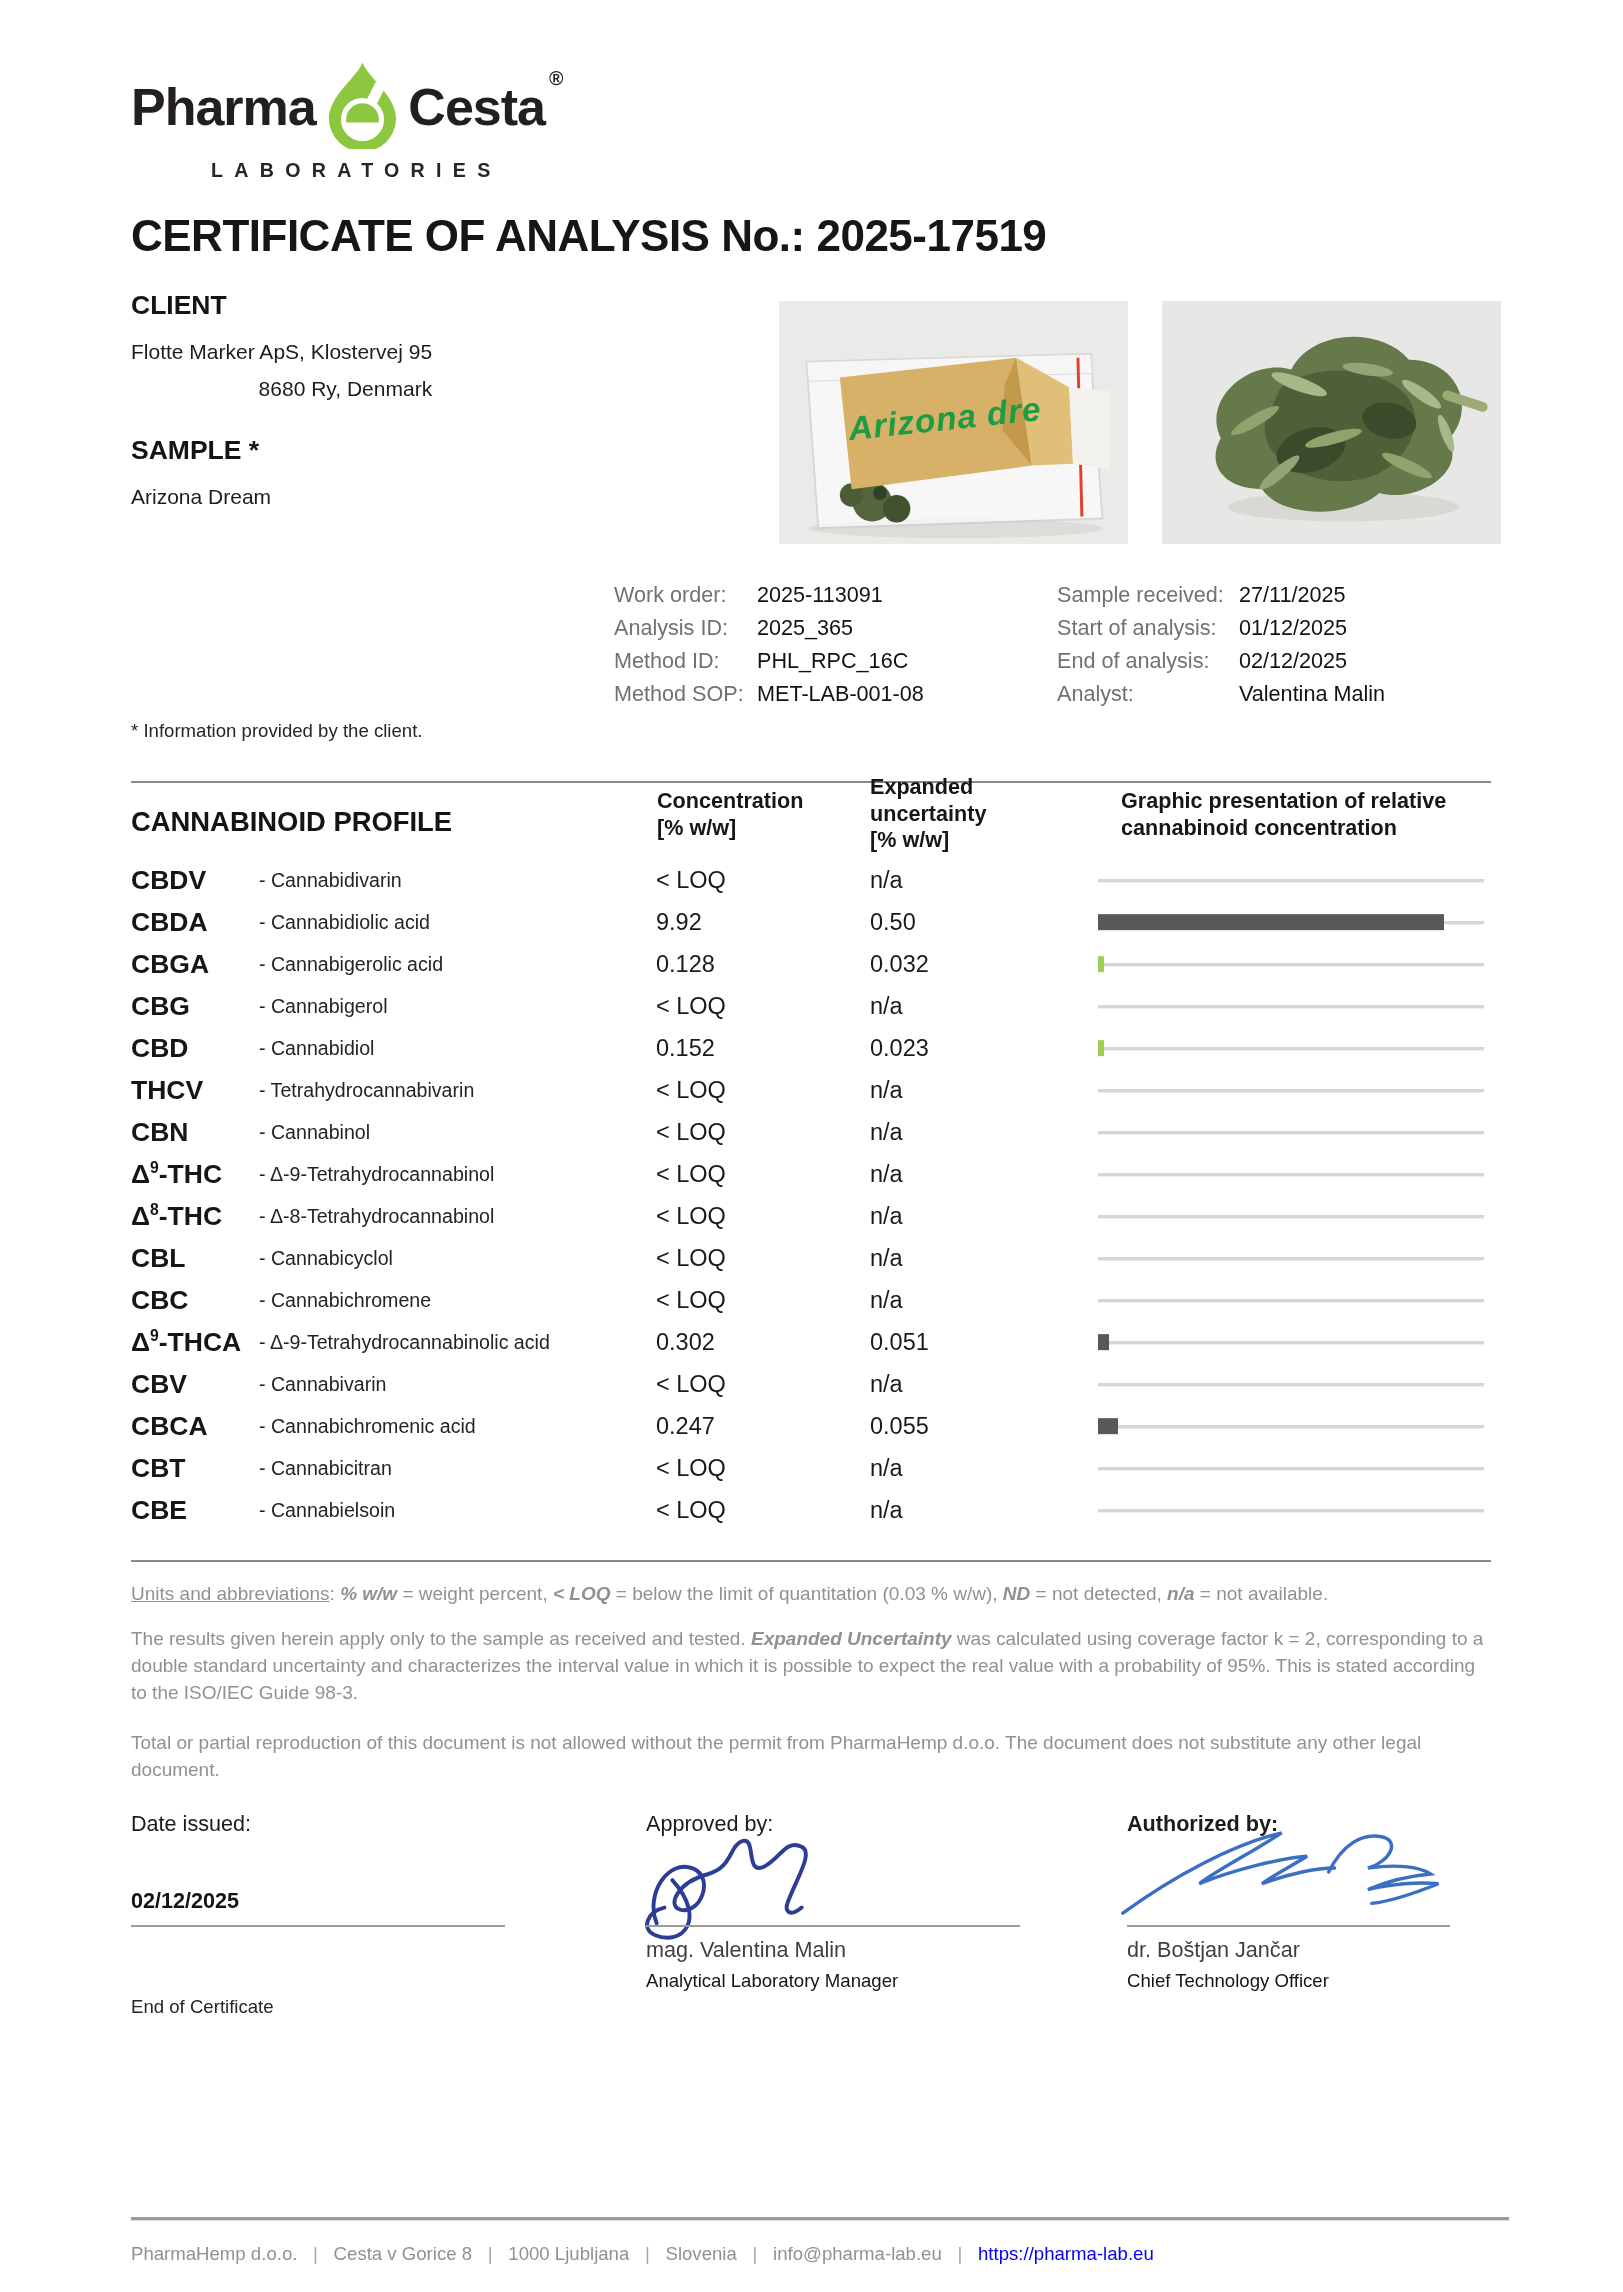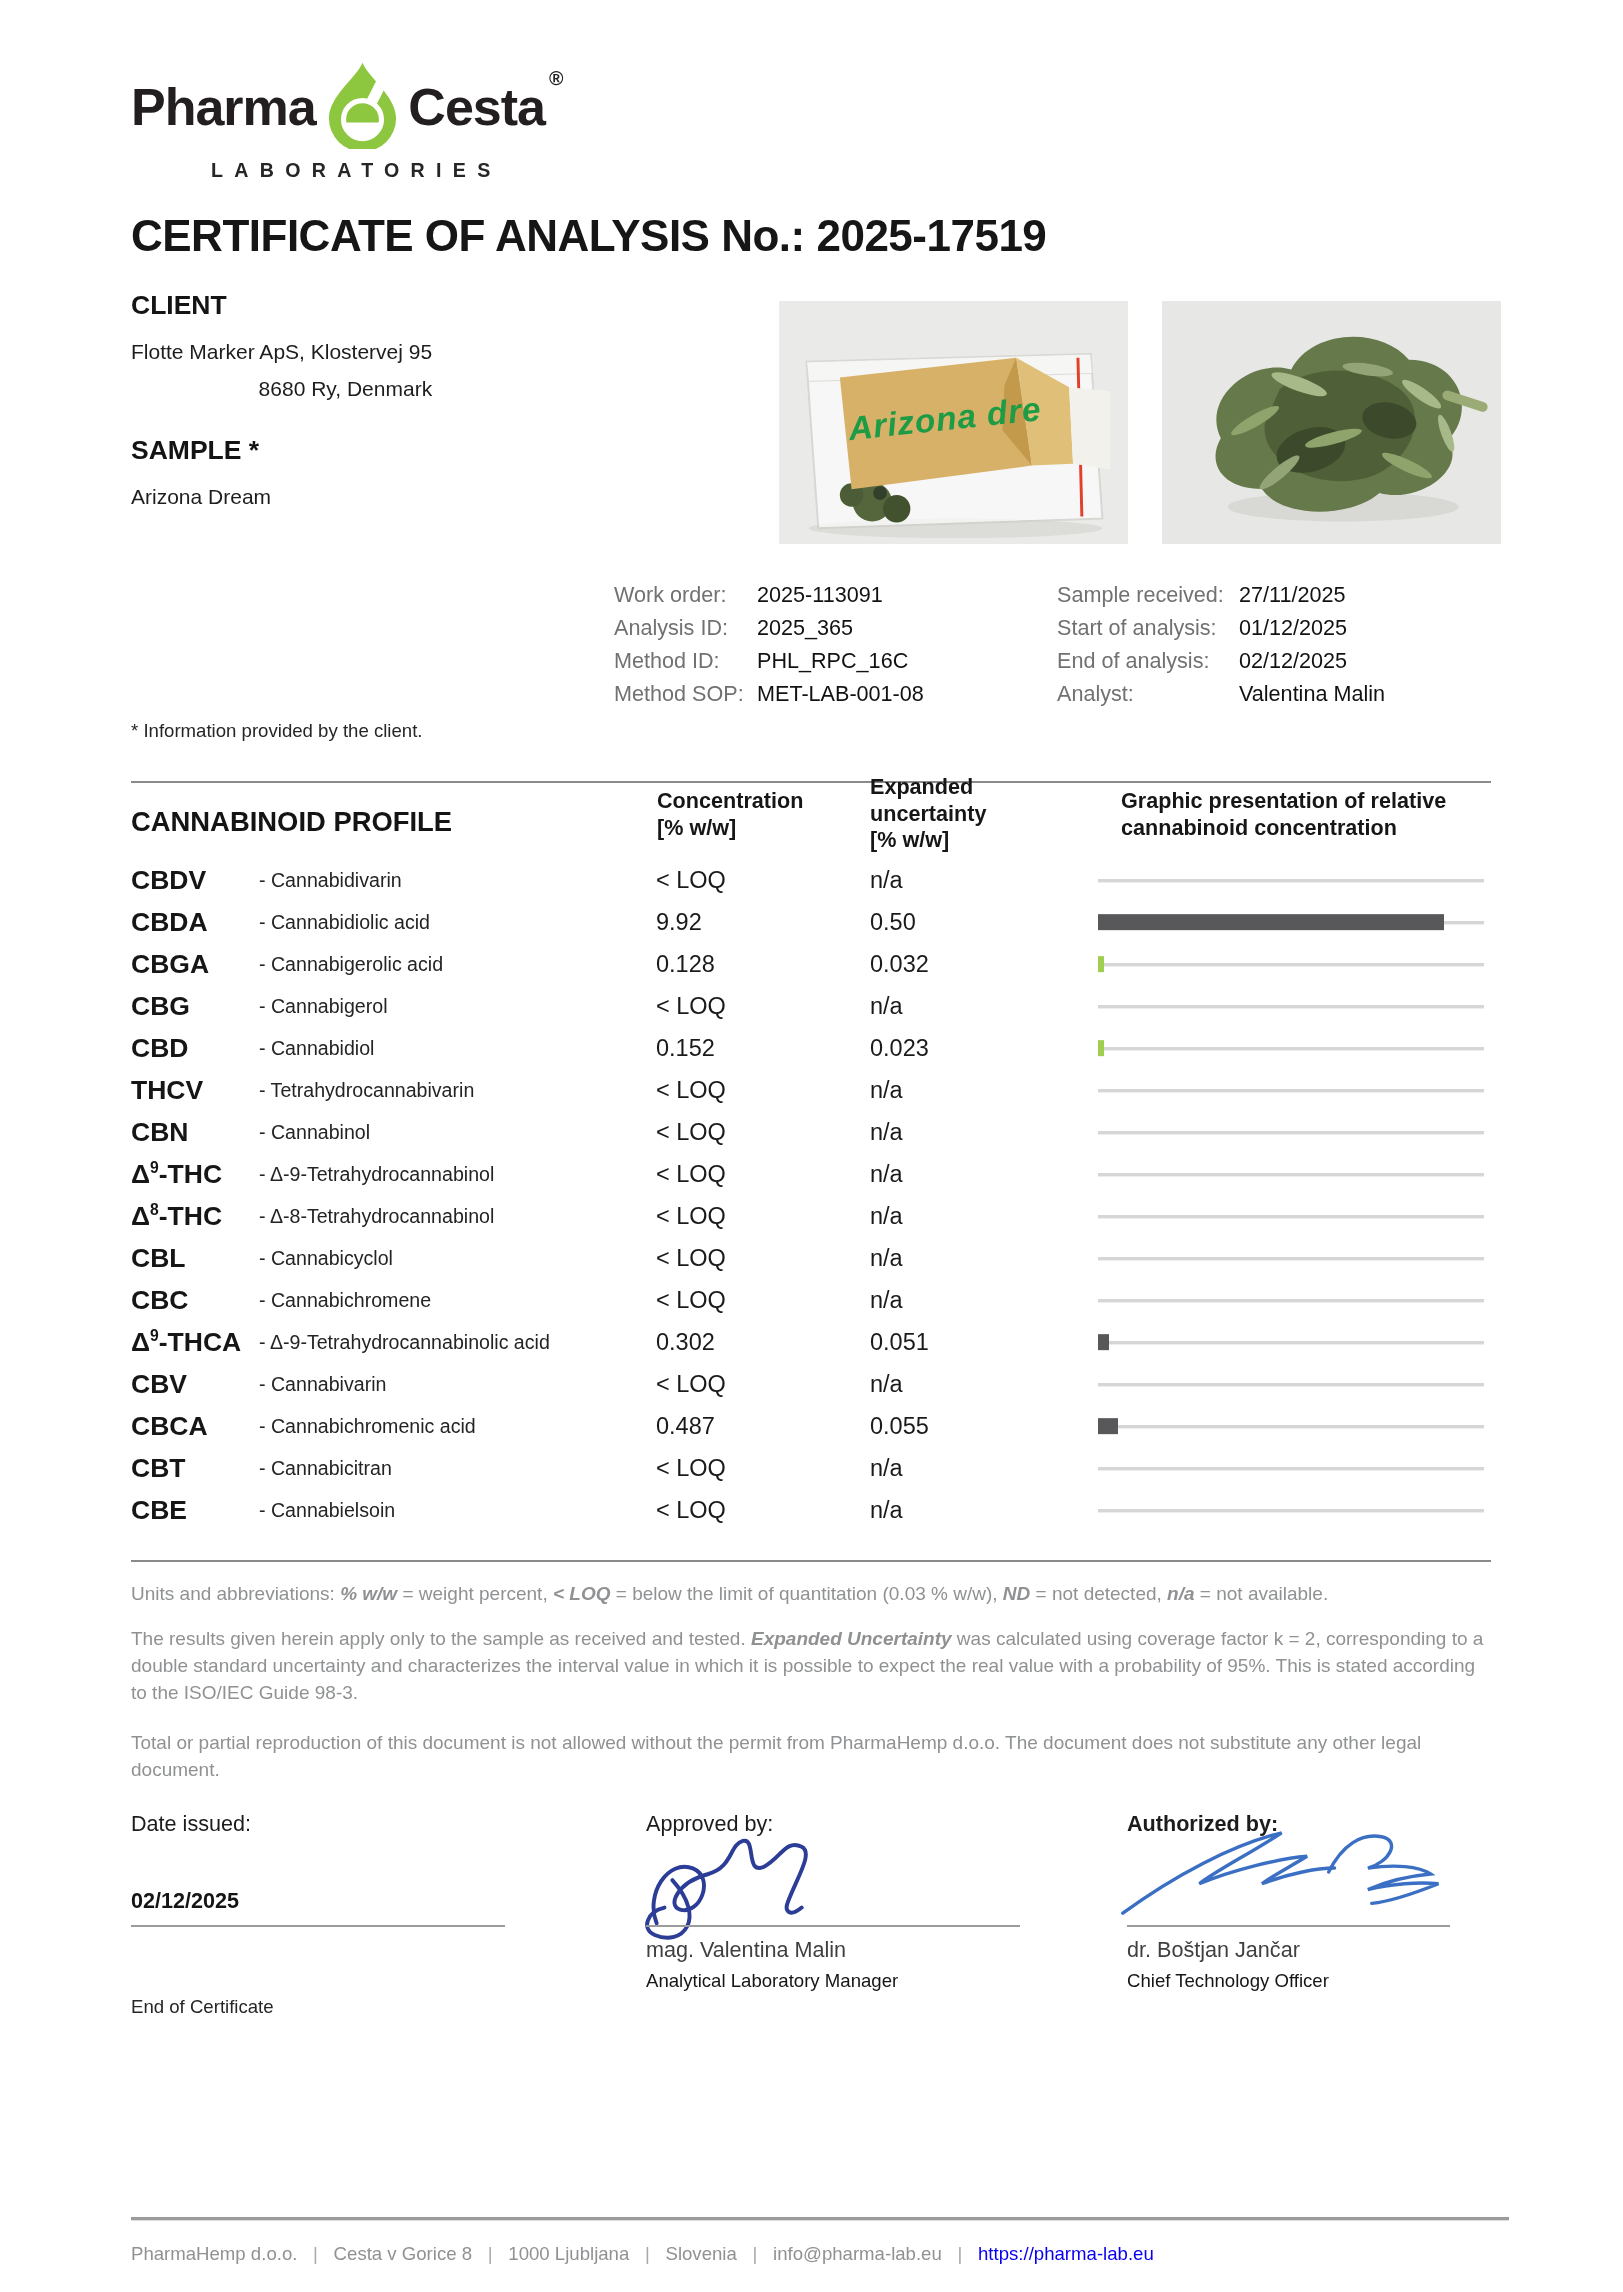--- a/index.html
+++ b/index.html
@@ -44,21 +44,21 @@
   .c-name{left:128px;font-size:19.6px;color:#242424;}
   .c-conc{left:525px;font-size:23.5px;color:#1a1a1a;}
   .c-unc{left:739px;font-size:23.5px;color:#1a1a1a;}
   .c-bar{left:967px;width:386px;height:100%;transform:none;top:0;}
   .bar-track{position:absolute;left:0;right:0;top:50%;height:2.9px;margin-top:-1px;background:#d6d6d6;box-shadow:0 1px 0 #eeeeee;}
   .bar-fill{position:absolute;left:0;top:50%;transform:translateY(-50%);height:15.7px;}
 
   
   .note{font-size:19px;line-height:27px;color:#8f9193;}
   .note .b{font-weight:bold;font-style:italic;}
-  .note .u{text-align:right;}
+  .note .u{text-decoration:underline;text-align:right;}
 
   
   .sig-label{font-size:21.6px;color:#1c1c1c;}
   .sig-date{font-size:21.6px;font-weight:bold;color:#141414;}
   .sig-line{background:#9b9b9b;height:2px;}
   .sig-name{font-size:21.6px;color:#3f3f3f;}
   .sig-title{font-size:18.6px;color:#161616;}
   .end-cert{font-size:18.6px;color:#262626;}
 
   
@@ -310,21 +310,21 @@
       <span class="pcell c-name">- Cannabivarin</span>
       <span class="pcell c-conc">&lt; LOQ</span>
       <span class="pcell c-unc">n/a</span>
       <span class="pcell c-bar">
         <span class="bar-track"></span>
       </span>
     </div>
     <div class="prow">
       <span class="pcell c-abbr">CBCA</span>
       <span class="pcell c-name">- Cannabichromenic acid</span>
-      <span class="pcell c-conc">0.487</span>
+      <span class="pcell c-conc">0.247</span>
       <span class="pcell c-unc">0.055</span>
       <span class="pcell c-bar">
         <span class="bar-track"></span>
         <span class="bar-fill" style="width: 19.6px; background: rgb(88, 88, 91);"></span>
       </span>
     </div>
     <div class="prow">
       <span class="pcell c-abbr">CBT</span>
       <span class="pcell c-name">- Cannabicitran</span>
       <span class="pcell c-conc">&lt; LOQ</span>

